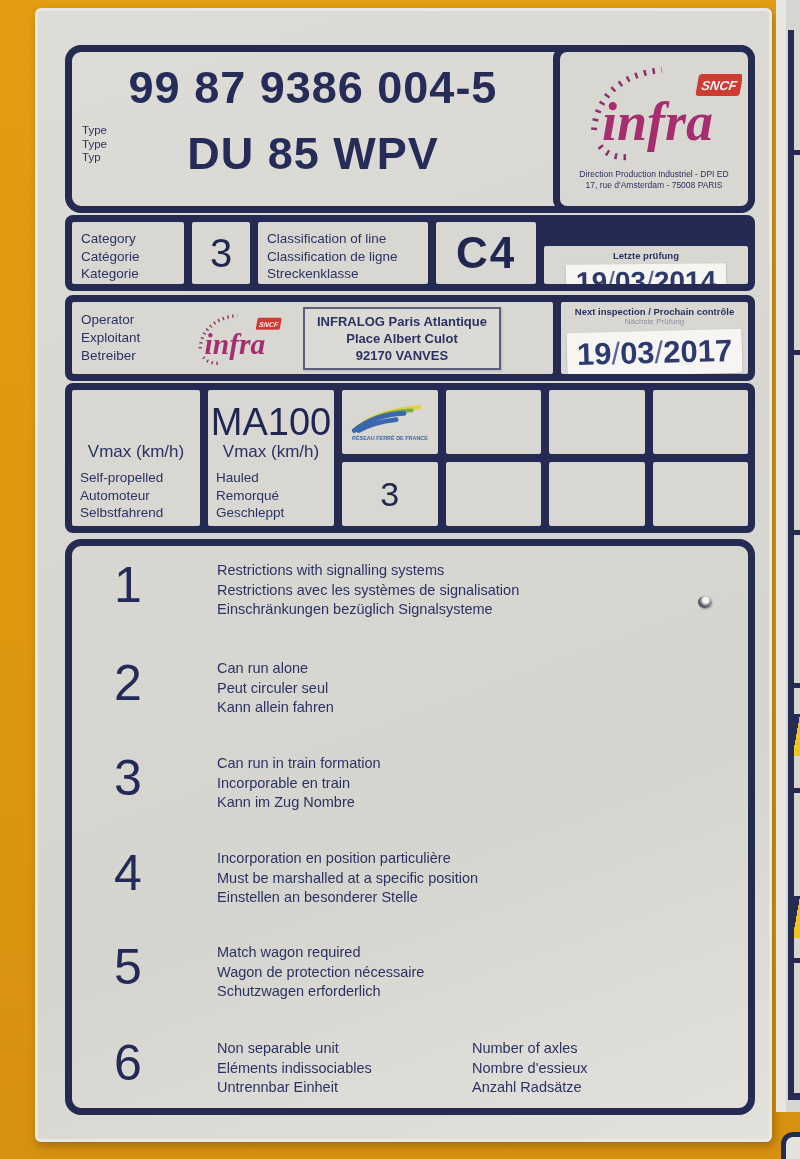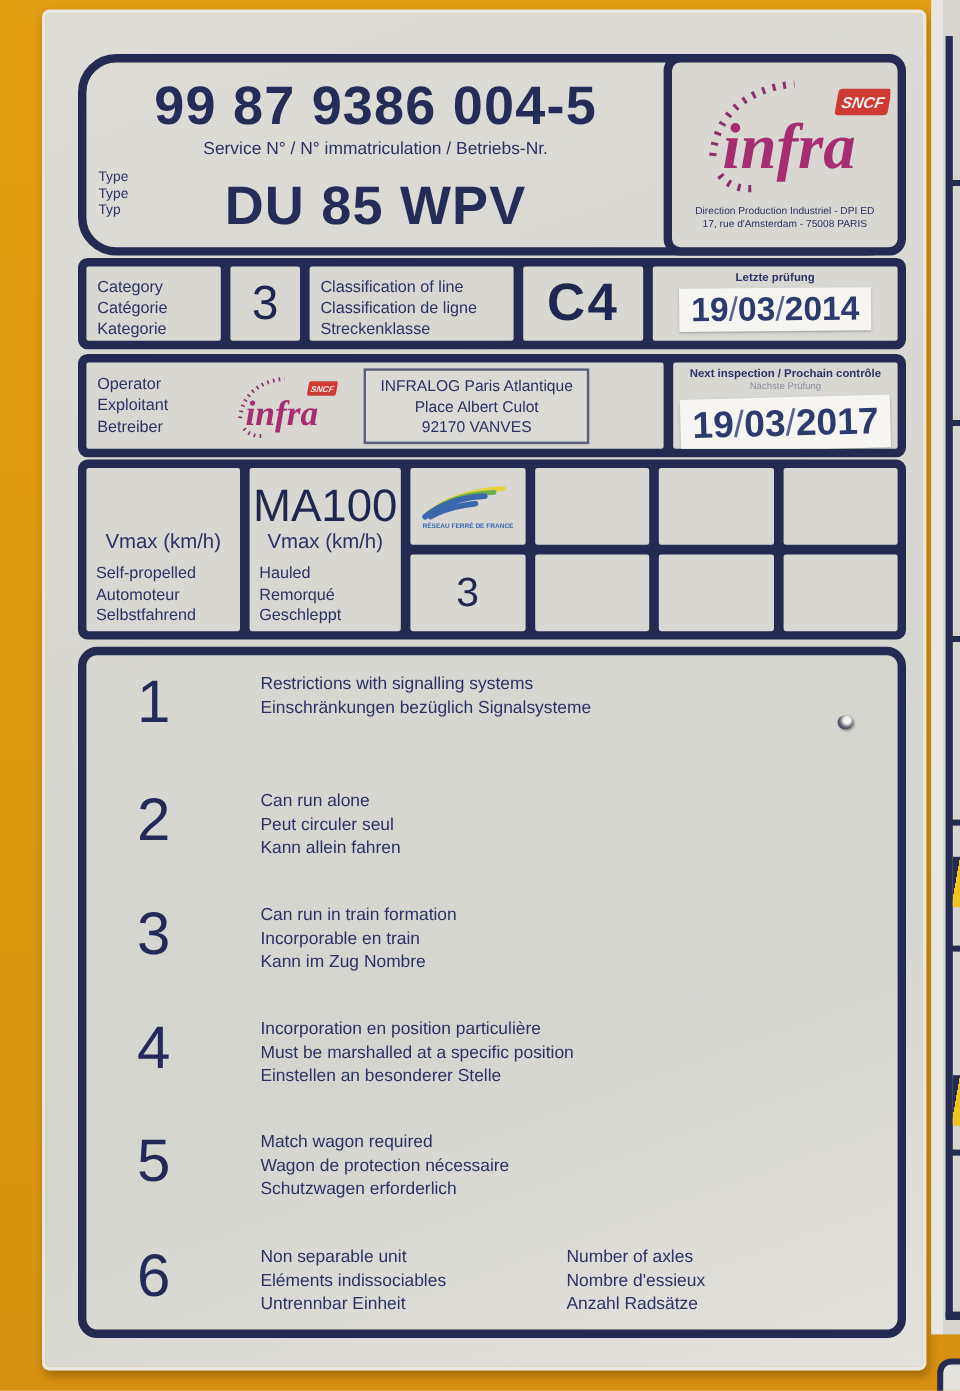--- a/index.html
+++ b/index.html
@@ -12,21 +12,21 @@
   .plate{
     position:absolute;left:35px;top:8px;width:737px;height:1134px;
     background:linear-gradient(160deg,#dddcd7 0%,#d8d7d2 40%,#d5d5d0 70%,#e3e1dc 100%);
     border:3px solid #e9e8e3;border-radius:6px;box-sizing:border-box;
     box-shadow:2px 4px 8px rgba(60,35,0,.35);
     color:#273064;
   }
   
   .sec1{
     position:absolute;left:27px;top:34px;width:690px;height:168px;
-    border:7px solid #242a52;border-radius:32px;box-sizing:border-box;
+    border:7px solid #242a52;border-radius:16px;box-sizing:border-box;
   }
   .sec1-left{position:absolute;left:0;top:0;width:482px;height:100%;}
   .service-number{margin-top:10px;text-align:center;font-size:45px;font-weight:700;letter-spacing:1px;color:#252c58;}
   .service-label{margin-top:2px;text-align:center;font-size:14.5px;color:#2b3263;}
   .type-row{position:relative;margin-top:8px;height:62px;}
   .type-labels{position:absolute;left:10px;top:2px;font-size:11.5px;line-height:13.5px;color:#2b3263;}
   .type-value{text-align:center;font-size:45px;font-weight:700;letter-spacing:1px;color:#252c58;padding-top:6px;}
   .infra-box{
     position:absolute;right:-7px;top:-7px;height:168px;width:202px;
     border:7px solid #242a52;border-radius:14px;box-sizing:border-box;
@@ -54,21 +54,21 @@
     font-weight:700;color:#2c3a6e;white-space:nowrap;
   }
   .sticker .sl{color:#5a6490;font-weight:400;}
   .stk14{font-size:28px;line-height:36px;transform:rotate(-.5deg);}
   .stk17{font-size:31px;line-height:44px;transform:rotate(-1.5deg);margin-top:5px;}
   
   .op-cell{flex:1;display:flex;align-items:center;}
   .op-labels{width:92px;font-size:13.5px;line-height:18px;color:#2b3263;padding-left:9px;}
   .infralog-box{
     margin-left:18px;border:2px solid #5a5f7d;background:#dbdad5;
-    padding:4px 12px;text-align:center;font-size:13px;font-weight:400;
+    padding:4px 12px;text-align:center;font-size:13px;font-weight:700;
     line-height:17px;color:#2b3263;box-shadow:1px 1px 2px rgba(0,0,0,.15);
   }
   
   .vcell{display:flex;flex-direction:column;}
   .vtitle{text-align:center;font-size:17px;color:#2b3263;}
   .vlabels{font-size:13.5px;line-height:17.5px;color:#2b3263;padding-left:8px;margin-top:7px;}
   .ma100{text-align:center;font-size:38px;color:#1f2750;line-height:40px;margin-top:12px;}
   .vgrid{flex:1;display:grid;grid-template-columns:repeat(4,1fr);grid-template-rows:1fr 1fr;gap:8px;}
   .vgrid .cell{display:flex;align-items:center;justify-content:center;}
   .grid3{font-size:34px;color:#20284f;}
@@ -100,21 +100,20 @@
   .infra-svg-large{margin-top:6px;}
 </style>
 </head>
 <body>
 
 <div class="plate">
 
   <div class="sec1">
     <div class="sec1-left">
       <div class="service-number">99 87 9386 004-5</div>
-      <div class="service-label">Service N°  /  N° immatriculation  /  Betriebs-Nr.</div>
       <div class="type-row">
         <div class="type-labels">
           <div>Type</div>
           <div>Type</div>
           <div>Typ</div>
         </div>
         <div class="type-value">DU 85 WPV</div>
       </div>
     </div>
 
@@ -141,21 +140,21 @@
       <div>Catégorie</div>
       <div>Kategorie</div>
     </div>
     <div class="cell bignum" style="flex:0 0 58px;">3</div>
     <div class="cell lbl3" style="flex:0 0 170px;">
       <div>Classification of line</div>
       <div>Classification de ligne</div>
       <div>Streckenklasse</div>
     </div>
     <div class="cell bignum c4" style="flex:0 0 100px;">C4</div>
-    <div class="cell insp-cell" style="flex:1;">
+    <div class="cell insp-cell" style="flex:1;margin-top:24px;">
       <div class="insp-label">Letzte prüfung</div>
       <div class="sticker stk14"><span>19</span><span class="sl">/</span><span>03</span><span class="sl">/</span><span>2014</span></div>
     </div>
   </div>
 
   <div class="row sec3">
     <div class="cell op-cell">
       <div class="op-labels">
         <div>Operator</div>
         <div>Exploitant</div>
@@ -220,20 +219,21 @@
       <div class="cell"></div>
     </div>
   </div>
 
   <div class="sec5">
 
     <div class="res-row" style="top:12px;">
       <div class="res-num">1</div>
       <div class="res-text">
         <div>Restrictions with signalling systems</div>
+        <div>Restrictions avec les systèmes de signalisation</div>
         <div>Einschränkungen bezüglich Signalsysteme</div>
       </div>
     </div>
 
     <div class="res-row" style="top:110px;">
       <div class="res-num">2</div>
       <div class="res-text">
         <div>Can run alone</div>
         <div>Peut circuler seul</div>
         <div>Kann allein fahren</div>

